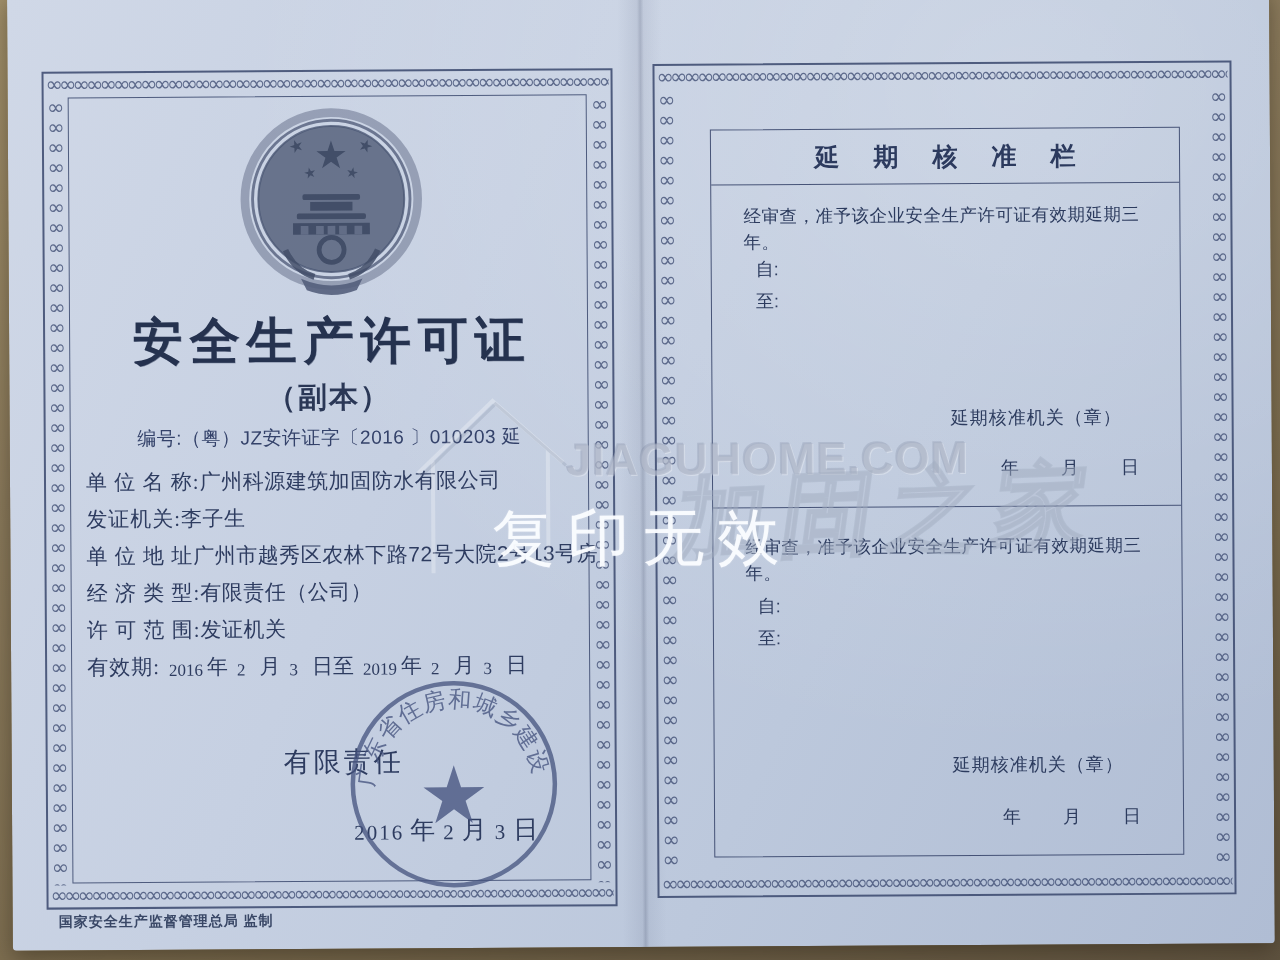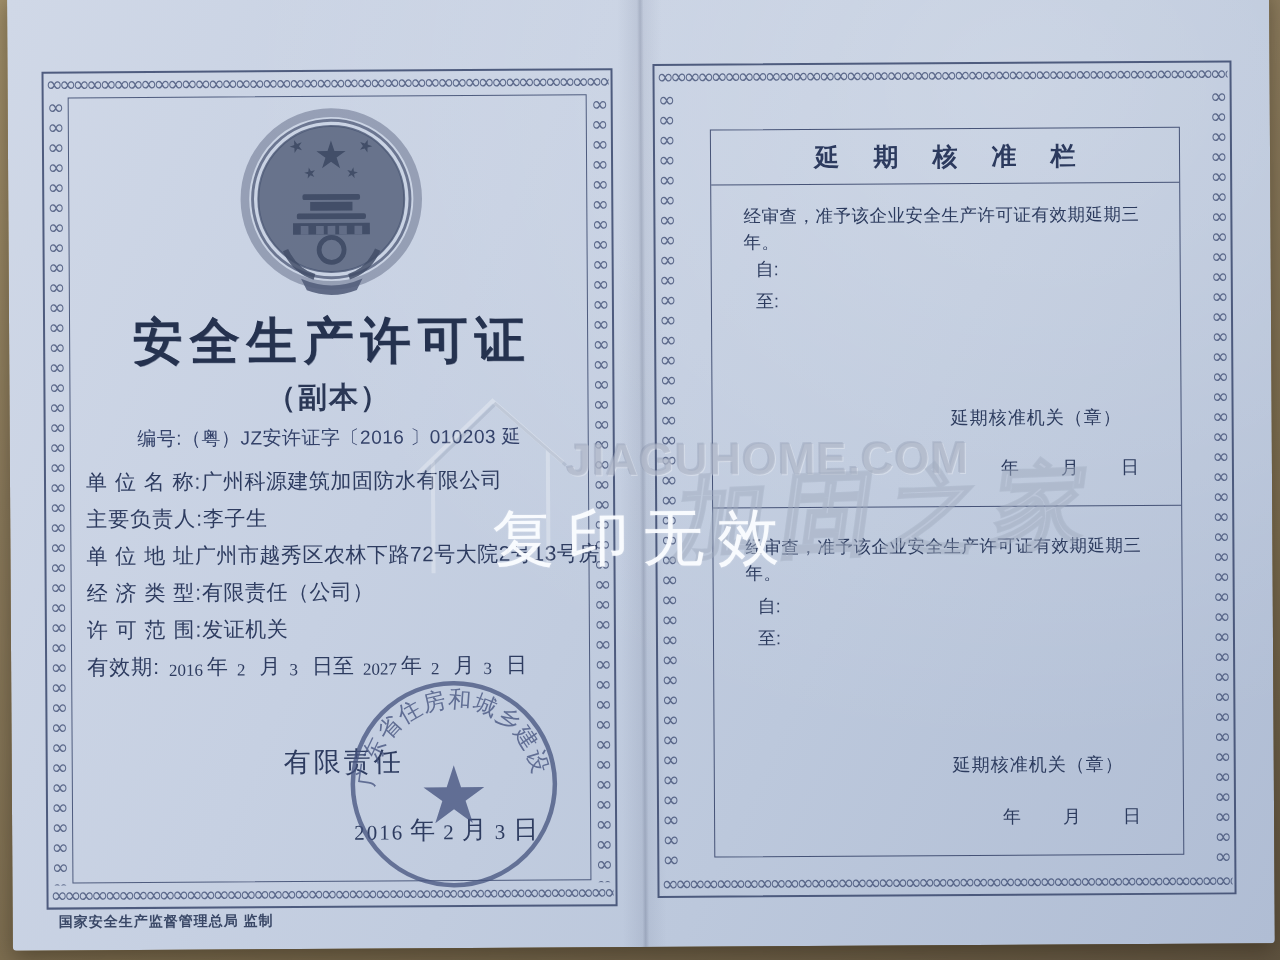--- a/index.html
+++ b/index.html
@@ -52,21 +52,21 @@
   .subtitle{
     position:absolute;left:0;top:308px;width:100%;text-align:center;
     font-size:29px;font-weight:bold;color:#2a3756;letter-spacing:2px;
   }
   .serial{
     position:absolute;left:0;top:355px;width:100%;text-align:center;
     font-size:19px;color:#34426a;letter-spacing:0.5px;
   }
   .fields{position:absolute;left:42px;top:392px;width:500px;color:#2e3c60;}
   .frow{height:37px;line-height:37px;font-size:21px;white-space:nowrap;}
-  .flabel{letter-spacing:1px;}
+  .flabel{letter-spacing:1px;font-family:Liberation Serif, serif;}
   .fvalue{letter-spacing:0.5px;}
   .fill{
     font-family:"Liberation Serif","DejaVu Serif",serif;
     font-size:17px;position:relative;top:2px;margin:0 4px 0 9px;color:#2e3c60;
   }
   .zgap{margin-left:10px;}
   .issuer{
     position:absolute;left:238px;top:674px;font-size:27px;letter-spacing:3px;
     color:#2e3c60;z-index:2;
   }
@@ -185,33 +185,33 @@
 
       <h1 class="title">安全生产许可证</h1>
       <div class="subtitle">（副本）</div>
       <div class="serial">编号:（粤）JZ安许证字〔2016 〕010203 延</div>
 
       <div class="fields">
         <div class="frow">
           <span class="flabel">单 位 名 称:</span><span class="fvalue">广州科源建筑加固防水有限公司</span>
         </div>
         <div class="frow">
-          <span class="flabel">主要负责人:</span><span class="fvalue">李子生</span>
+          <span class="flabel">发证机关:</span><span class="fvalue">李子生</span>
         </div>
         <div class="frow">
           <span class="flabel">单 位 地 址</span><span class="fvalue">广州市越秀区农林下路72号大院2号13号房</span>
         </div>
         <div class="frow">
           <span class="flabel">经 济 类 型:</span><span class="fvalue">有限责任（公司）</span>
         </div>
         <div class="frow">
           <span class="flabel">许 可 范 围:</span><span class="fvalue">发证机关</span>
         </div>
         <div class="frow">
-          <span class="flabel">有效期:</span><span class="fill">2016</span><span>年</span><span class="fill">2</span><span class="zgap">月</span><span class="fill">3</span><span class="zgap">日至</span><span class="fill">2027</span><span>年</span><span class="fill">2</span><span class="zgap">月</span><span class="fill">3</span><span class="zgap">日</span>
+          <span class="flabel">有效期:</span><span class="fill">2016</span><span>年</span><span class="fill">2</span><span class="zgap">月</span><span class="fill">3</span><span class="zgap">日至</span><span class="fill">2019</span><span>年</span><span class="fill">2</span><span class="zgap">月</span><span class="fill">3</span><span class="zgap">日</span>
         </div>
       </div>
 
       <div class="issuer">有限责任</div>
 
       <div class="issue-date">
         <span class="fill2">2016</span><span>年</span><span class="fill2">2</span><span>月</span><span class="fill2">3</span><span>日</span>
       </div>
 
       <div class="stamp">

